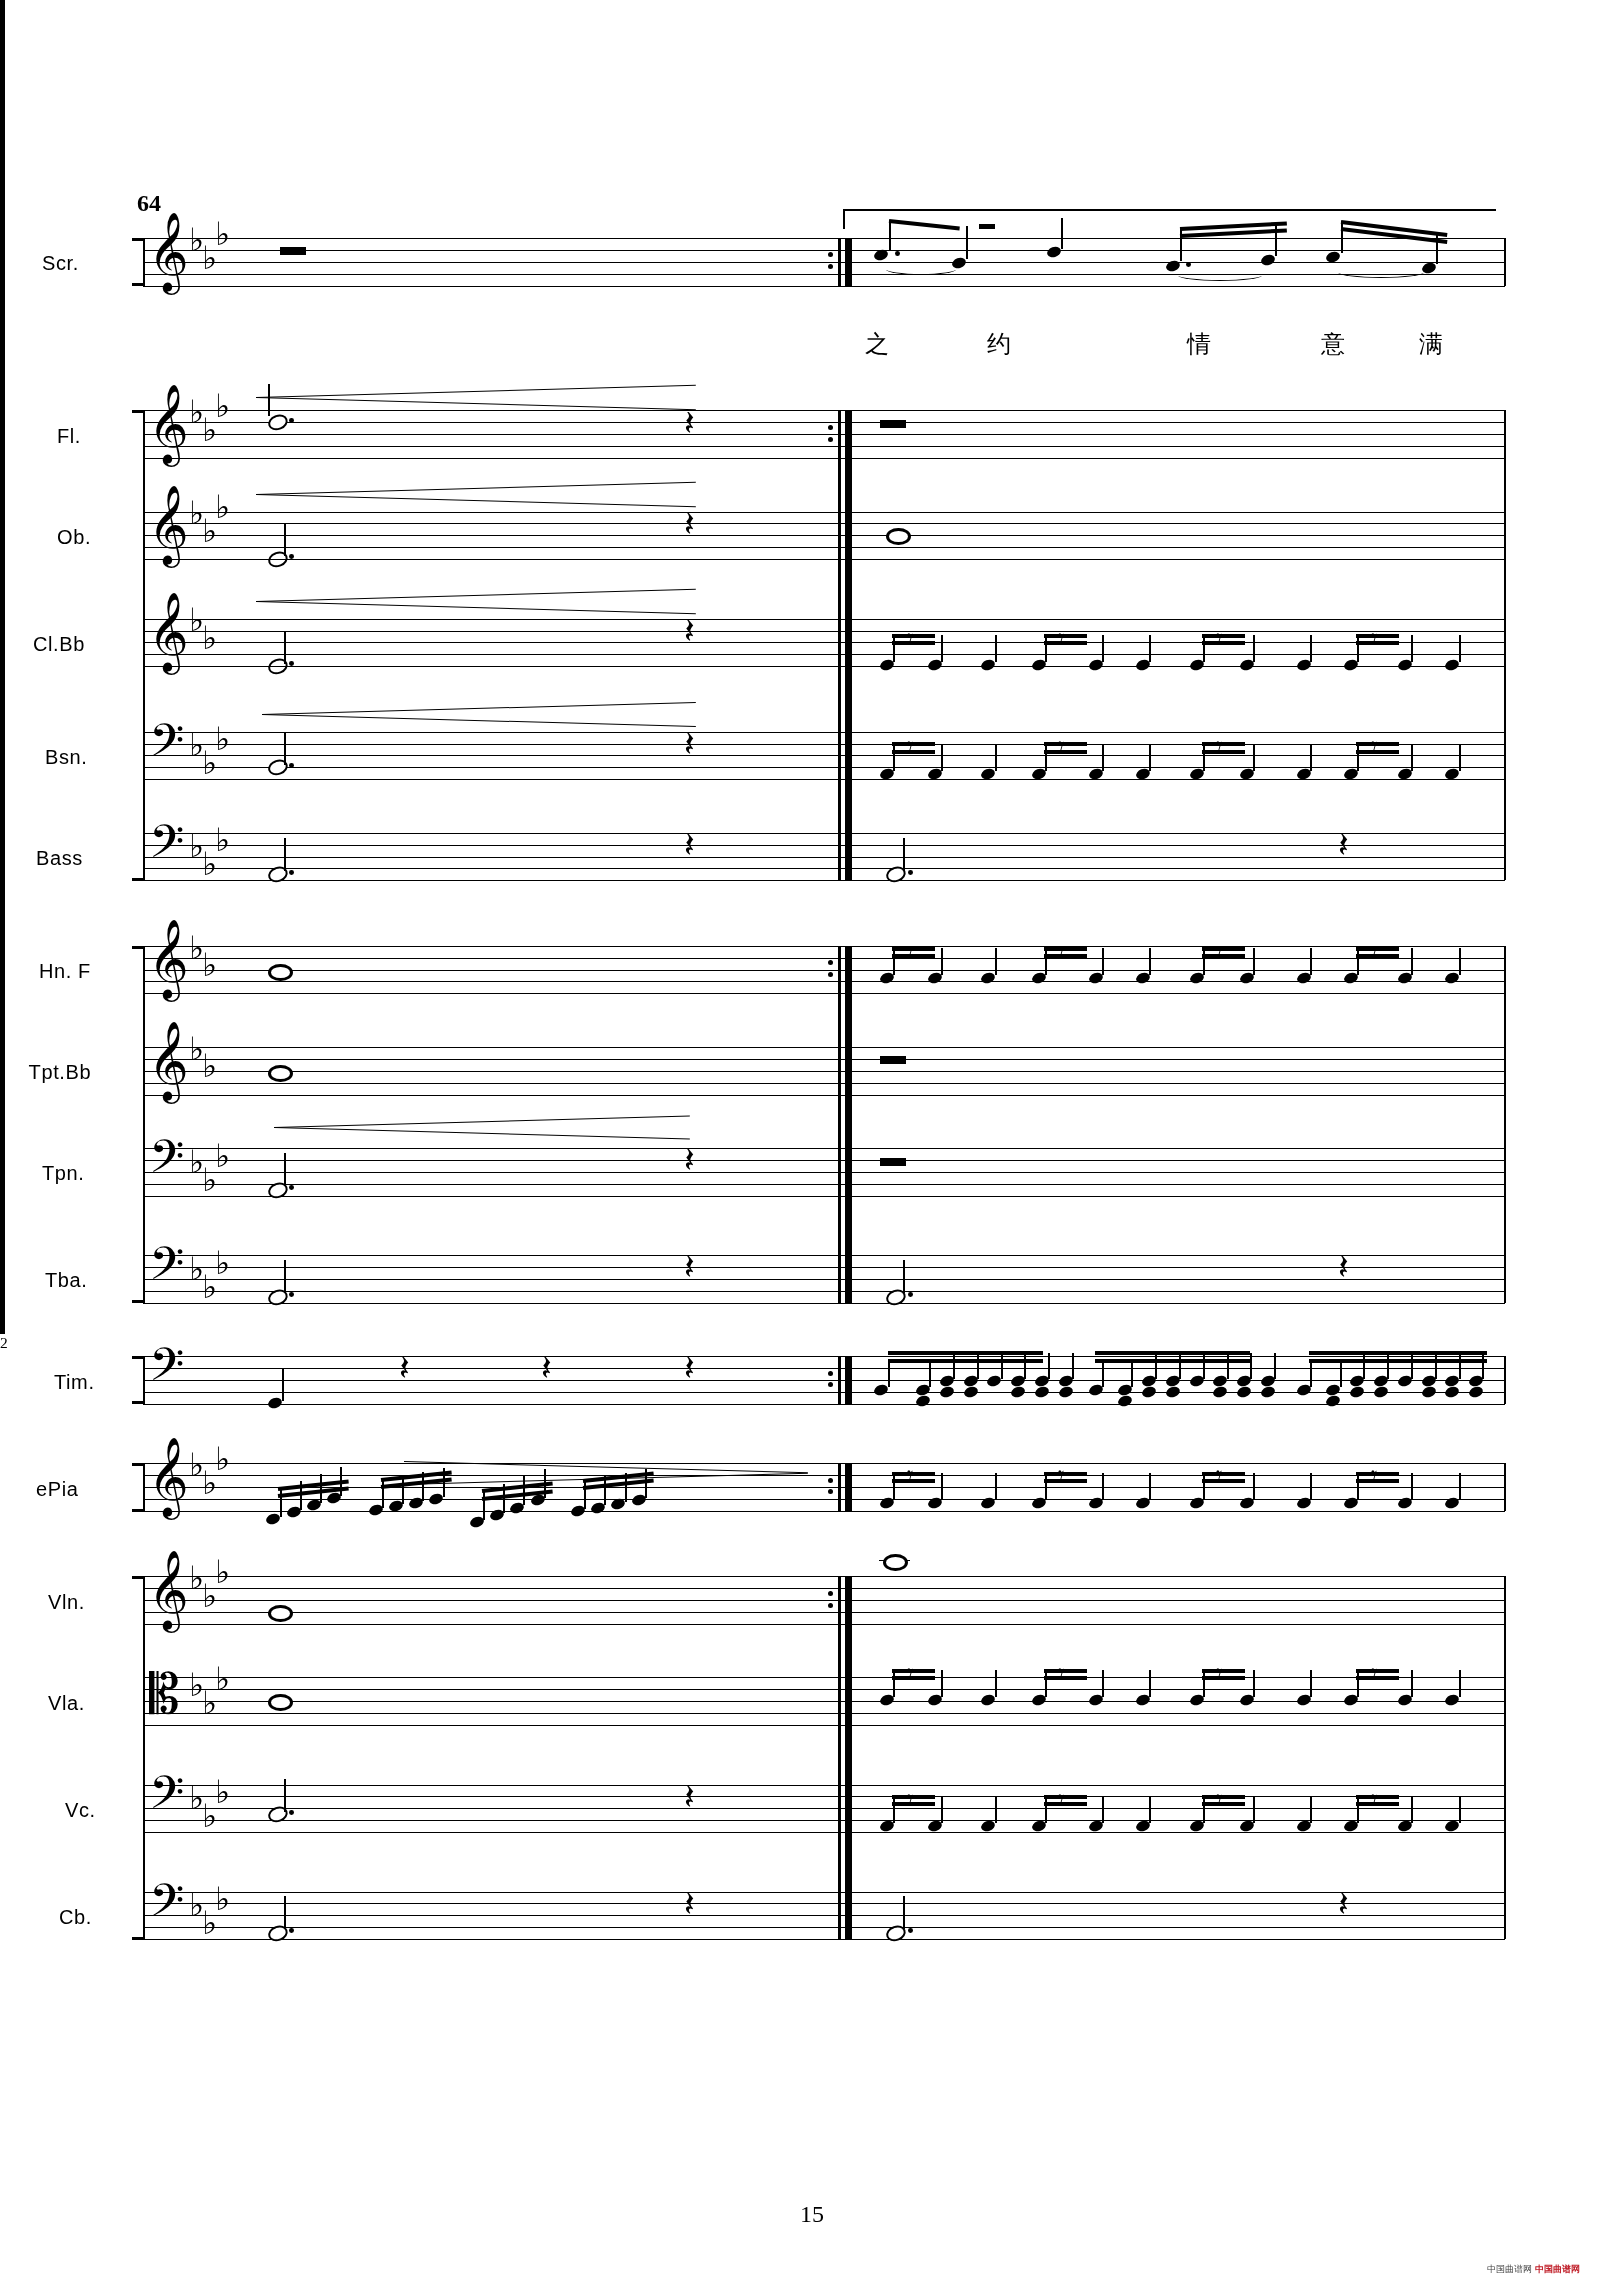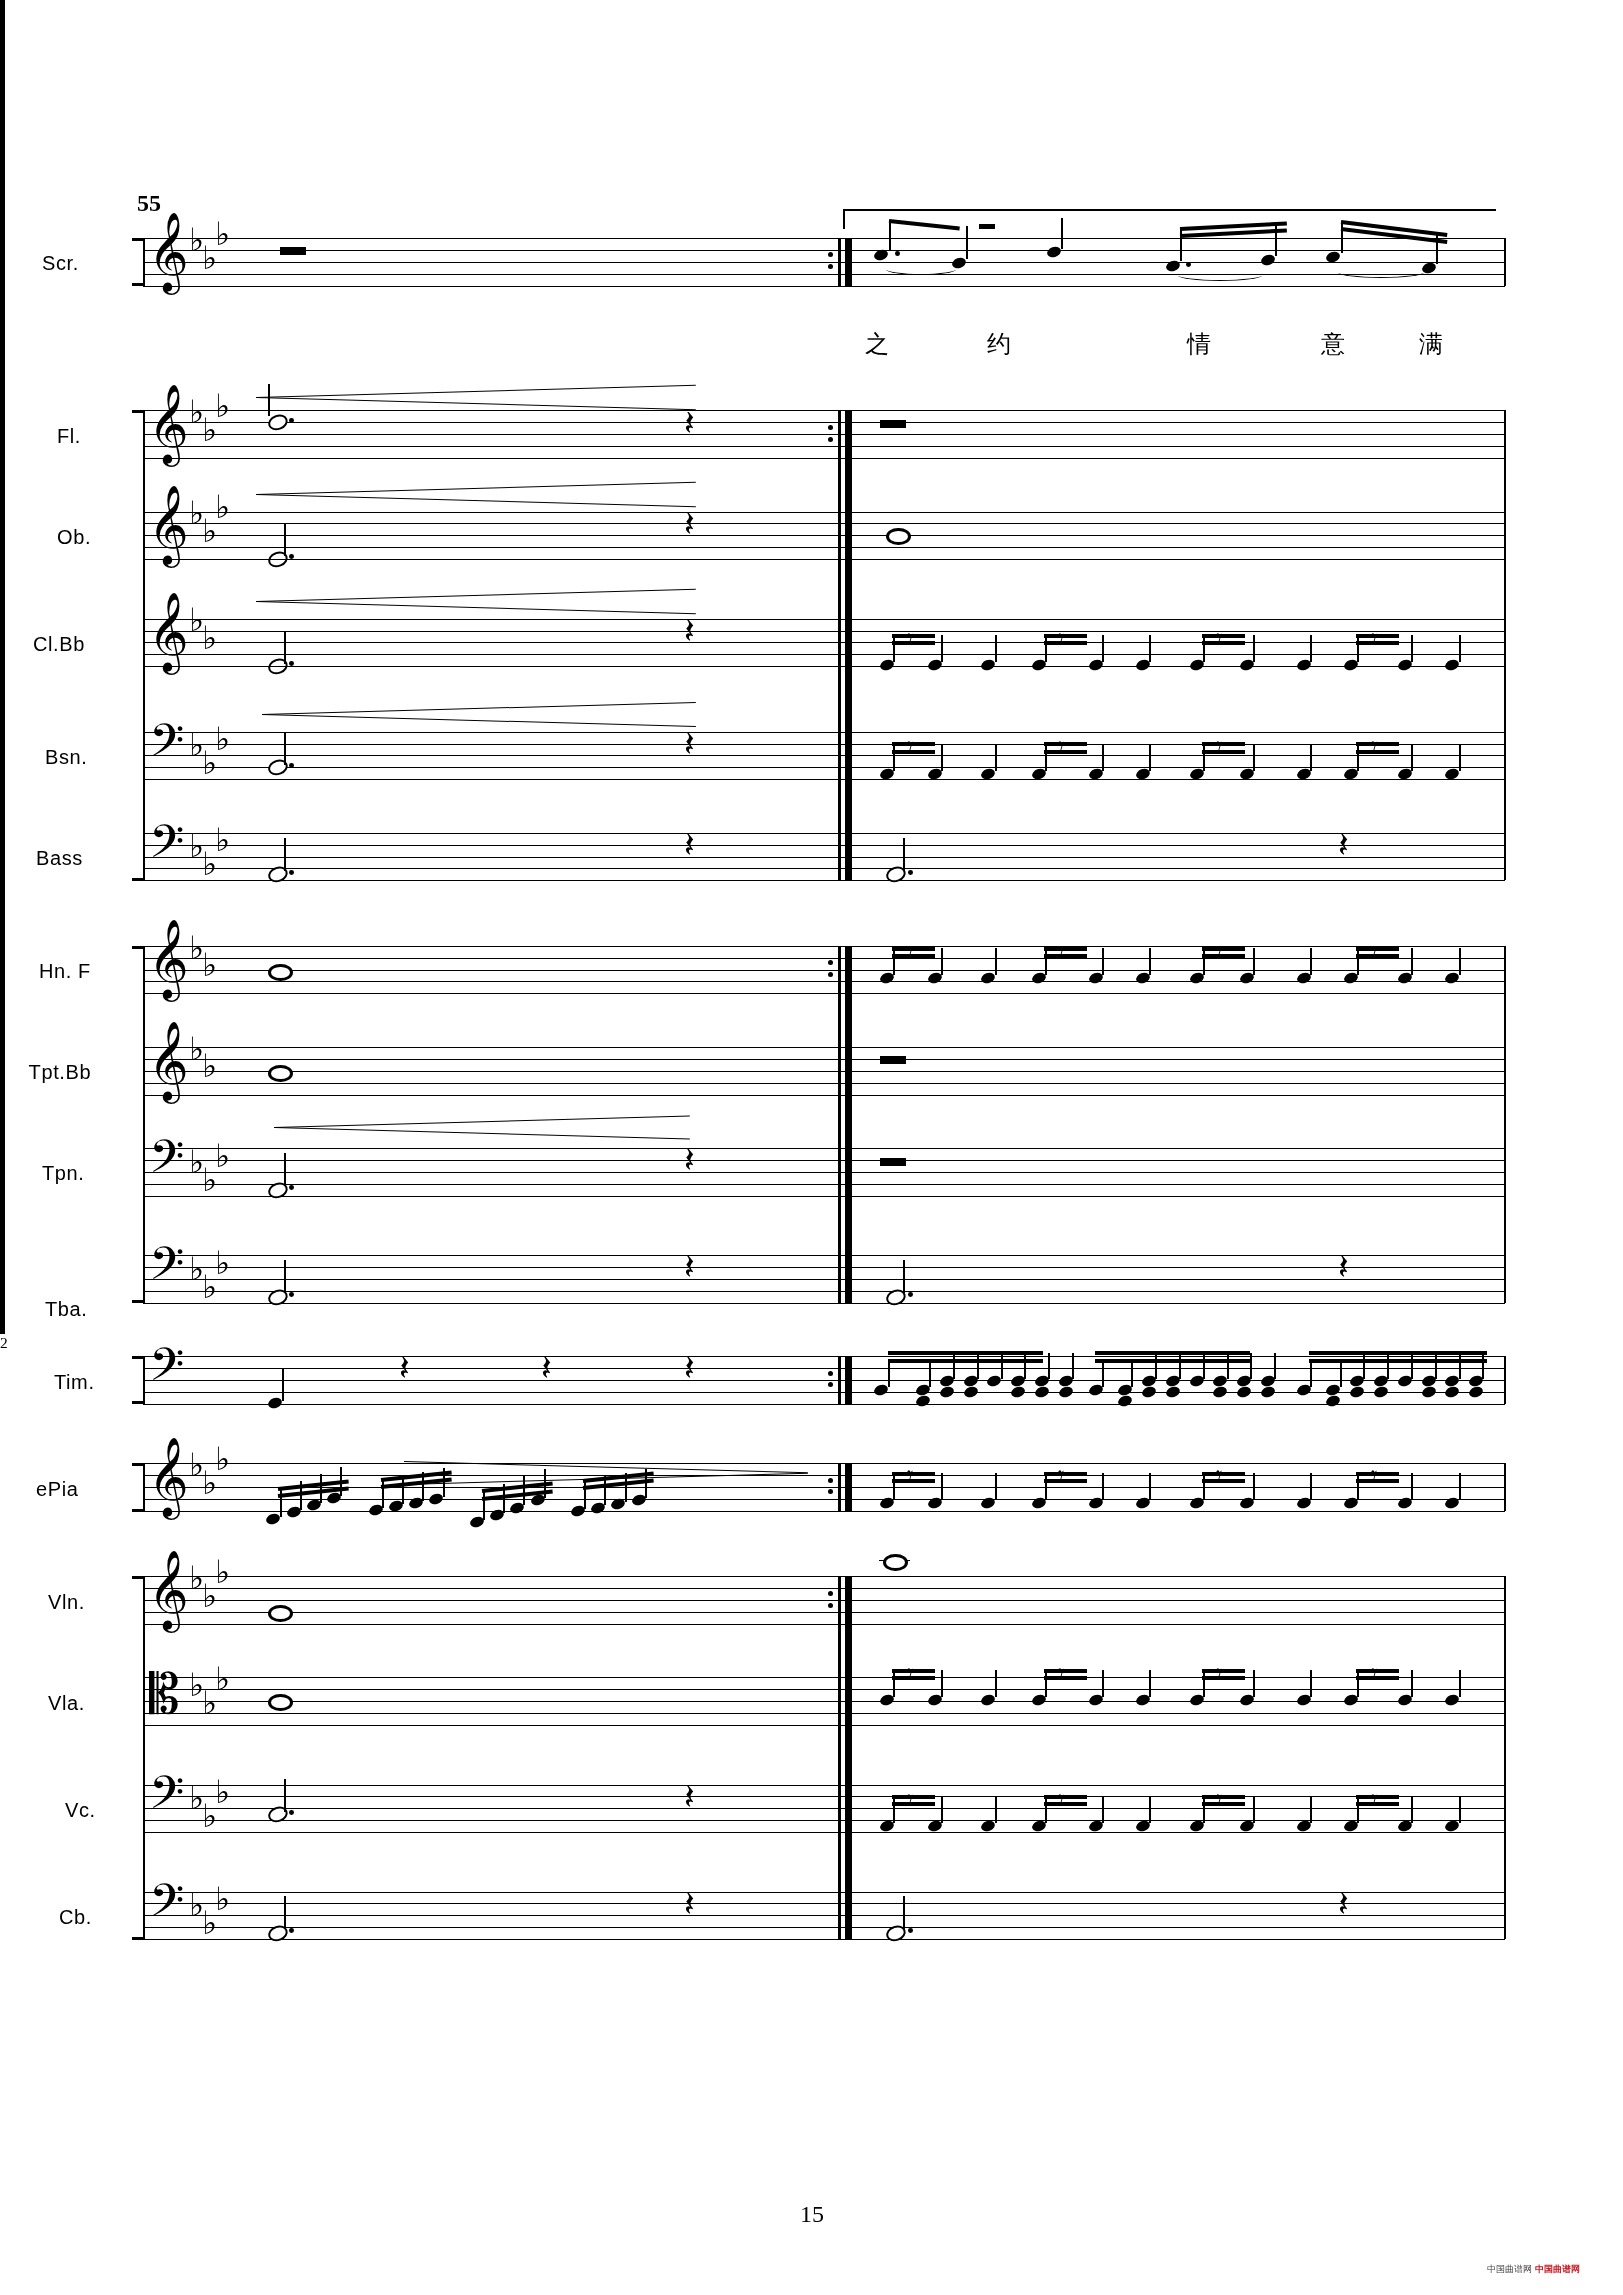--- a/index.html
+++ b/index.html
@@ -35,21 +35,21 @@
   .tieC{position:absolute;border-bottom:1.8px solid #000;border-radius:50%;height:10.7px;}
 
   .logo{position:absolute;font-size:9px;color:#444;font-family:"DejaVu Sans",sans-serif;white-space:nowrap;}
   .logo .red{color:#c0202a;font-weight:bold;}
 </style>
 </head>
 <body>
 
 <div class="page">
 
-  <div class="measnum" style="left:137px;top:190px;">55</div>
+  <div class="measnum" style="left:137px;top:190px;">64</div>
 
   <div class="pageno" style="left:800px;top:2201px;">15</div>
 
   <div id="staves">
       <div class="">
         <div class="line" style="left: 143px; top: 238px; width: 1362px;"></div>
         <div class="line" style="left: 143px; top: 250px; width: 1362px;"></div>
         <div class="line" style="left: 143px; top: 262px; width: 1362px;"></div>
         <div class="line" style="left: 143px; top: 274px; width: 1362px;"></div>
         <div class="line" style="left: 143px; top: 286px; width: 1362px;"></div>
@@ -164,21 +164,21 @@
   <div id="names">
       <div class="sysname" style="left: 42px; top: 252px;">Scr.</div>
       <div class="sysname" style="left: 57px; top: 425px;">Fl.</div>
       <div class="sysname" style="left: 57px; top: 526px;">Ob.</div>
       <div class="sysname" style="left: 33px; top: 633px;">Cl.Bb</div>
       <div class="sysname" style="left: 45px; top: 746px;">Bsn.</div>
       <div class="sysname" style="left: 36px; top: 847px;">Bass</div>
       <div class="sysname" style="left: 39px; top: 960px;">Hn. F</div>
       <div class="sysname" style="left: 28.6px; top: 1061px;">Tpt.Bb</div>
       <div class="sysname" style="left: 42px; top: 1162px;">Tpn.</div>
-      <div class="sysname" style="left: 45px; top: 1269px; margin-top: 29px;">Tba.</div>
+      <div class="sysname" style="left: 45px; top: 1269px;">Tba.</div>
       <div class="sysname" style="left: 54px; top: 1371px;">Tim.</div>
       <div class="sysname" style="left: 36px; top: 1478px;">ePia</div>
       <div class="sysname" style="left: 48px; top: 1591px;">Vln.</div>
       <div class="sysname" style="left: 48px; top: 1692px;">Vla.</div>
       <div class="sysname" style="left: 65px; top: 1799px;">Vc.</div>
       <div class="sysname" style="left: 59px; top: 1906px;">Cb.</div>
     </div>
 
   <div id="glyphs">
       <div class="" style="left: 132px; top: 238px; width: 0px; height: 48px; border-left: 5.4px solid rgb(0, 0, 0);"></div>

